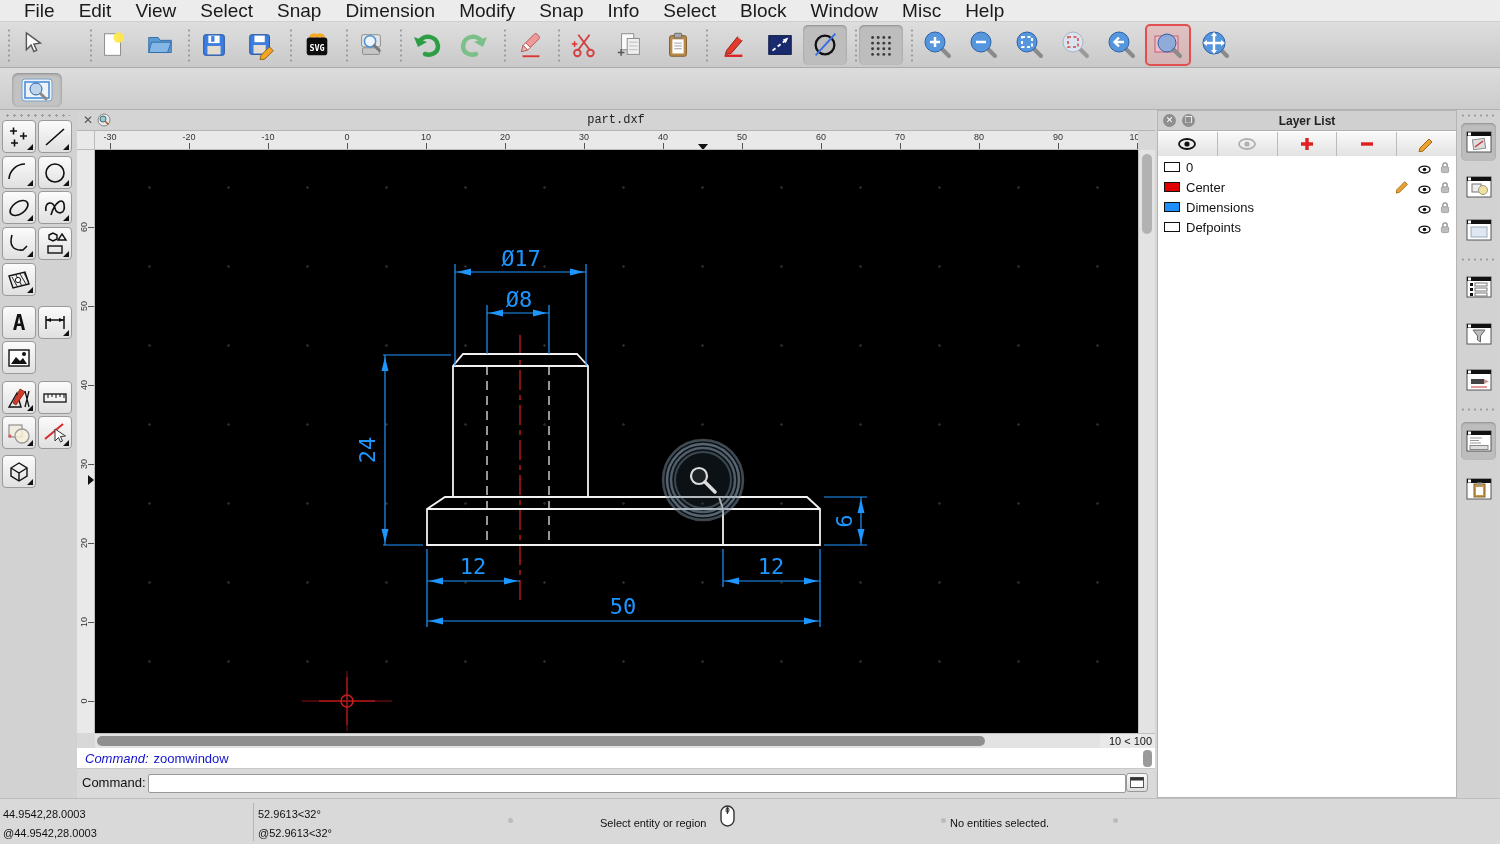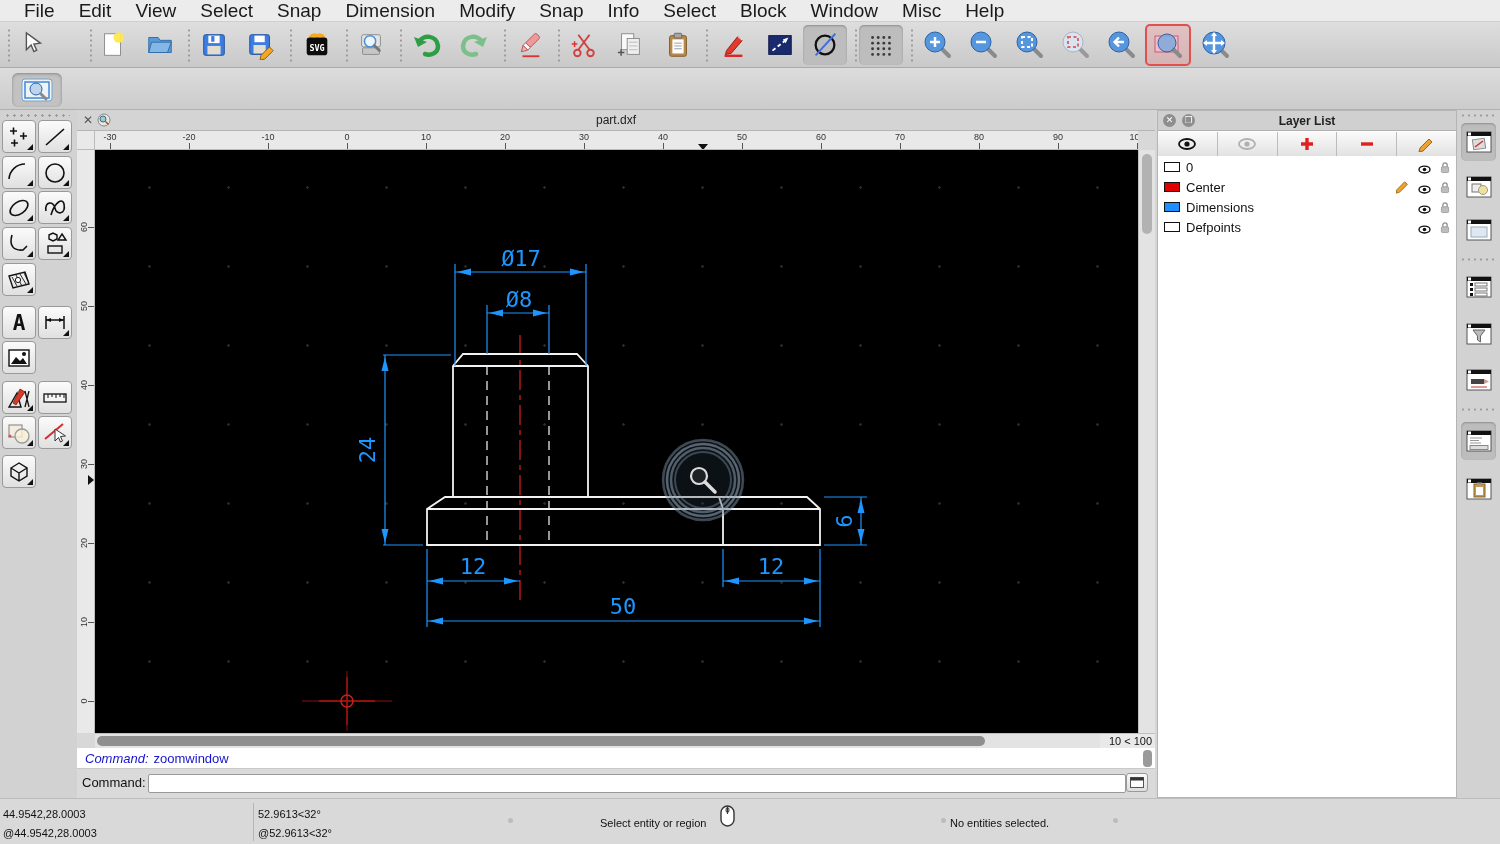--- a/index.html
+++ b/index.html
@@ -24,21 +24,21 @@
   #palette { position:absolute; left:0; top:110px; width:77px; height:688px; background:#d2d2d2; }
   .phandle { position:absolute; left:4px; top:4px; width:66px; height:3px; background-image:radial-gradient(circle,#9a9a9a 1px,transparent 1.2px); background-size:7px 3px; }
   .pb { position:absolute; width:34px; height:33px; background:linear-gradient(#fbfbfb,#e0e0e0); border:1px solid #9a9a9a; border-radius:4px; display:flex; align-items:center; justify-content:center; }
   .pb .tri { position:absolute; right:2px; bottom:2px; width:0; height:0; border-left:6px solid transparent; border-bottom:6px solid #111; }
 
   
   #mdi { position:absolute; left:77px; top:110px; width:1078px; height:640px; background:#d8d8d8; }
   #tabbar { position:absolute; left:0; top:0; width:1078px; height:21px; background:#d4d4d4; border-bottom:1px solid #b5b5b5; }
   #tab-close { position:absolute; left:4px; top:3px; width:14px; height:14px; color:#555; font-size:12px; line-height:14px; text-align:center; }
   #tab-icon { position:absolute; left:20px; top:3px; }
-  #tab-title { position:absolute; left:0; right:0; top:3px; text-align:center; font-size:12px; color:#222; }
+  #tab-title { position:absolute; left:0; right:0; top:3px; text-align:center; font-size:12px; color:#222;font-family:Liberation Mono, monospace; }
   #ruler-corner { position:absolute; left:0; top:21px; width:18px; height:19px; background:#e9e9e9; border-right:1px solid #bbb; border-bottom:1px solid #bbb; }
   #hruler { position:absolute; left:18px; top:21px; width:1043px; height:19px; background:#e9e9e9; border-bottom:1px solid #bbb; overflow:hidden; }
   .hnum { position:absolute; top:1px; width:40px; text-align:center; font-size:9px; color:#333; }
   .htick { position:absolute; bottom:0; width:1px; height:6px; background:#555; }
   #hmarker { position:absolute; top:13px; width:0; height:0; border-left:5px solid transparent; border-right:5px solid transparent; border-top:6px solid #111; }
   #vruler { position:absolute; left:0; top:40px; width:18px; height:583px; background:#e9e9e9; border-right:1px solid #bbb; overflow:hidden; }
   .vnum { position:absolute; left:-12px; width:40px; height:12px; text-align:center; font-size:9px; color:#333; transform:rotate(-90deg); }
   .vtick { position:absolute; right:0; width:6px; height:1px; background:#555; }
   #vmarker { position:absolute; right:0; width:0; height:0; border-top:5px solid transparent; border-bottom:5px solid transparent; border-left:6px solid #111; }
   #canvas { position:absolute; left:18px; top:40px; width:1043px; height:583px; background-color:#000;

